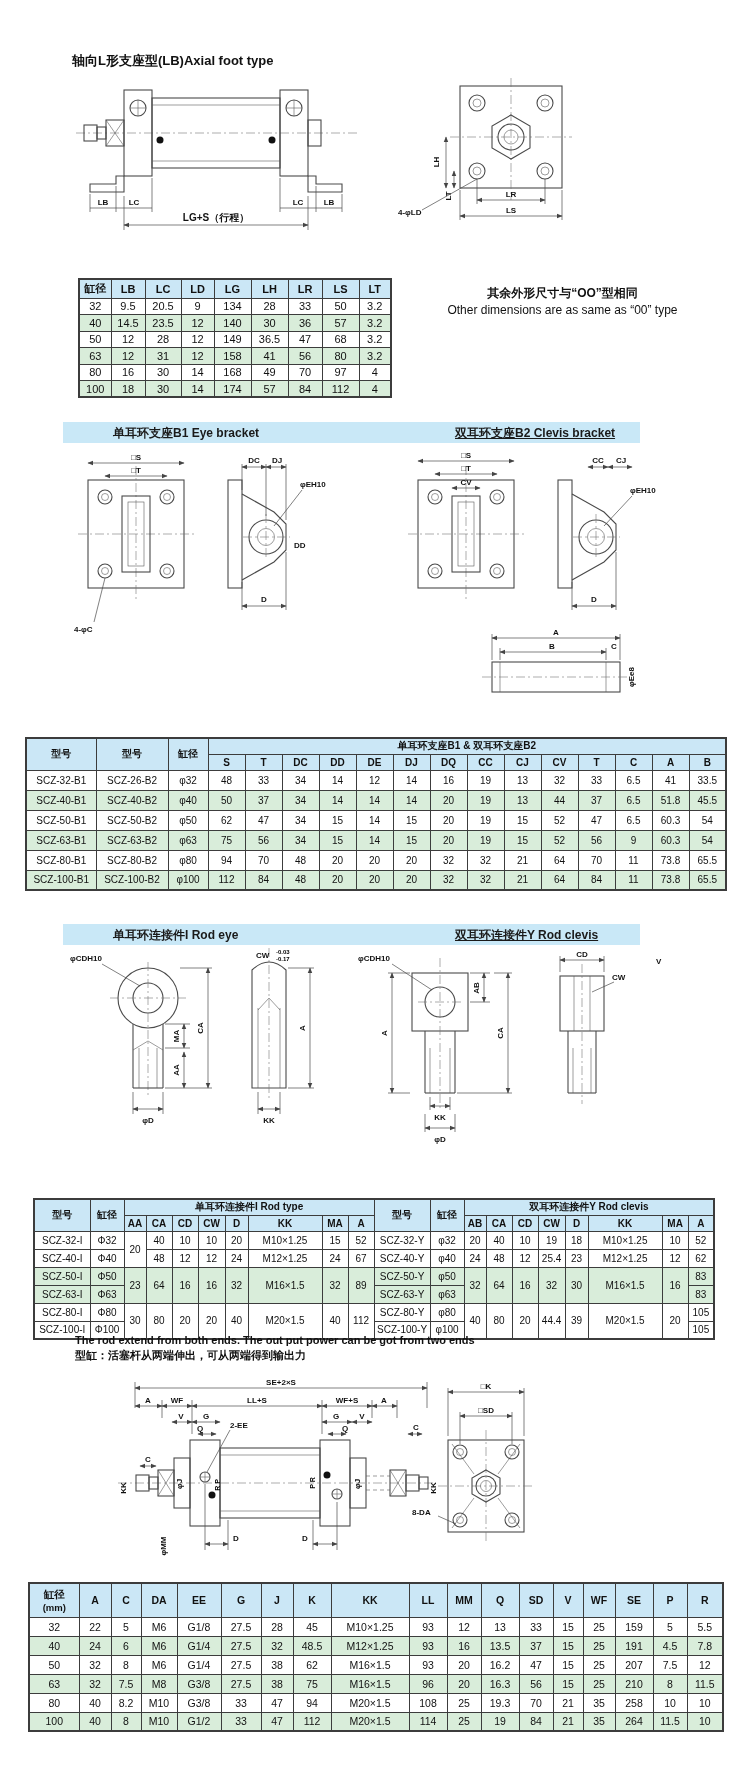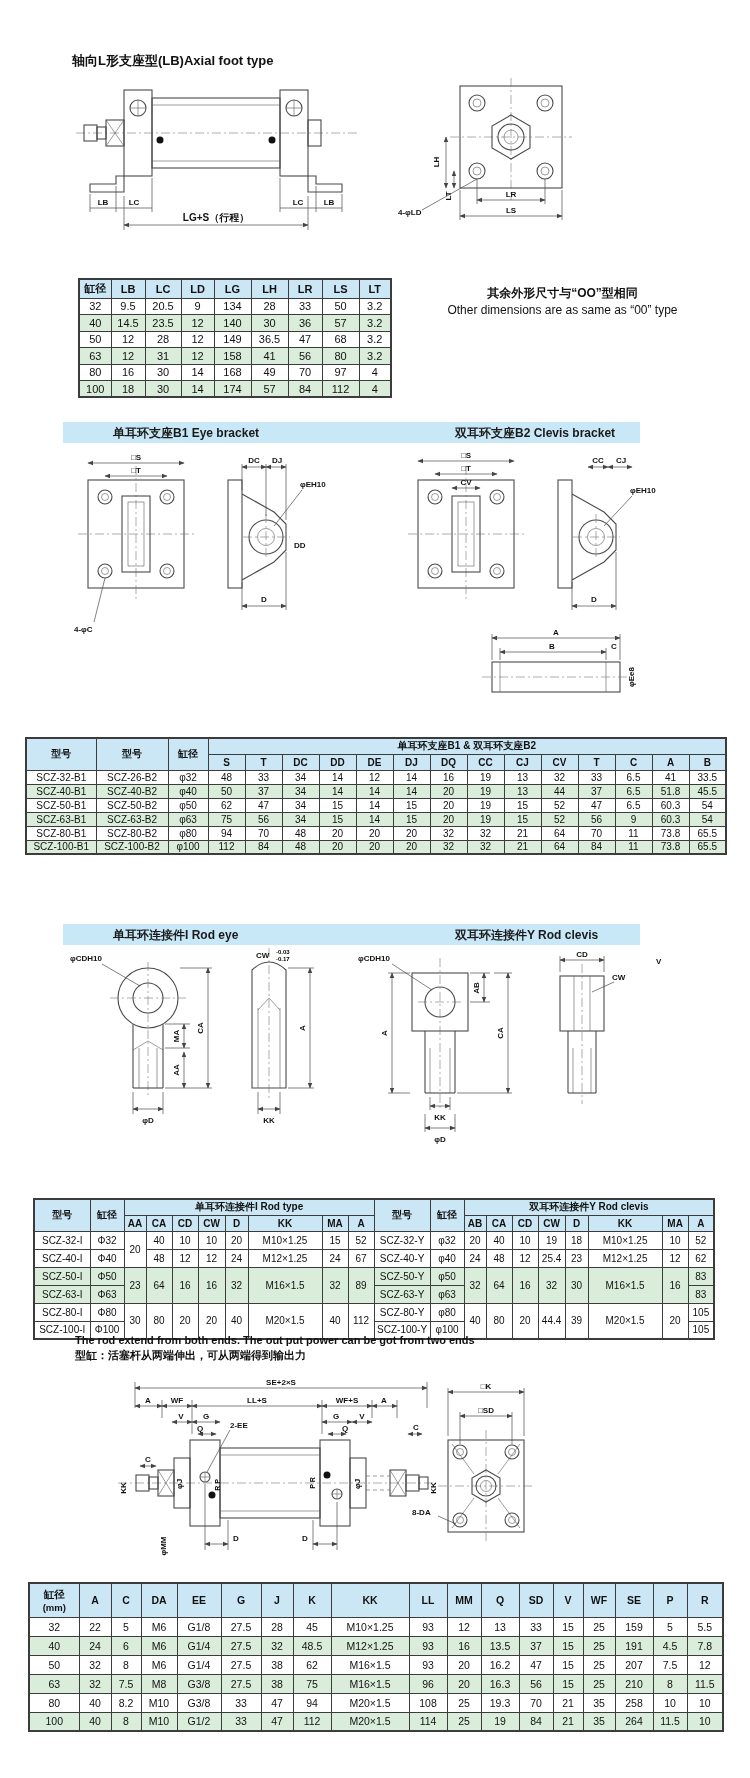--- a/index.html
+++ b/index.html
@@ -16,34 +16,34 @@
   .lbs{font-size:8px;font-weight:bold;fill:#111;}
   .svgabs{position:absolute;}
   
   table.dt{border-collapse:collapse;table-layout:fixed;position:absolute;border:2px solid #3c3c3c;margin-top:10px;}
   table.dt th,table.dt td{border:1px solid #3c3c3c;text-align:center;vertical-align:middle;padding:0;overflow:hidden;white-space:nowrap;}
   table.dt thead th{background:#cbe7f6;font-weight:bold;}
   .t1{left:78px;top:268px;width:312px;font-size:11px;}
   .t1 thead tr{height:19px;} .t1 tbody tr{height:16.5px;}
   .t1 tbody tr:nth-child(even){background:#d9edda;}
   .t2{left:25px;top:727px;width:700px;font-size:10px;}
-  .t2 thead tr{height:16px;} .t2 tbody tr{height:14px;}
+  .t2 thead tr{height:16px;} .t2 tbody tr{height:20px;}
   .t2 tbody tr:nth-child(even){background:#d9edda;}
   .t3{left:33px;top:1188px;width:680px;font-size:10px;}
   .t3 thead tr{height:16px;} .t3 tbody tr{height:18px;}
   .t3 tbody tr.g{background:#d9edda;} .t3 tbody tr.w{background:#fff;}
   .t4{left:28px;top:1572px;width:694px;font-size:10.5px;}
   .t4 thead tr{height:34px;} .t4 tbody tr{height:19px;}
   .t4 tbody tr:nth-child(even){background:#d9edda;}
   .t4 .bore2{font-size:9.5px;}
   
   .secbar{position:absolute;left:63px;width:577px;height:21px;background:#c9e8f7;}
   .secbar span{position:absolute;top:3px;font-size:12px;font-weight:bold;color:#1a1a1a;}
   .sb1{top:422px;} .sb2{top:924px;}
-  .secbar .sl{left:50px;} .secbar .sr{left:392px;}
+  .secbar .sl{left:50px;} .secbar .sr{left:392px;text-decoration:underline;}
   .dimnote{position:absolute;left:415px;top:285px;width:295px;text-align:center;font-size:12px;line-height:17px;color:#111;}
   .dimnote .cn{font-weight:bold;}
   .rodnote{position:absolute;left:75px;top:1333px;font-size:11px;font-weight:bold;line-height:15px;color:#111;}
 </style>
 </head>
 <body>
 
 <div class="page">
 
   <h1 class="title">轴向L形支座型(LB)Axial foot type</h1>

